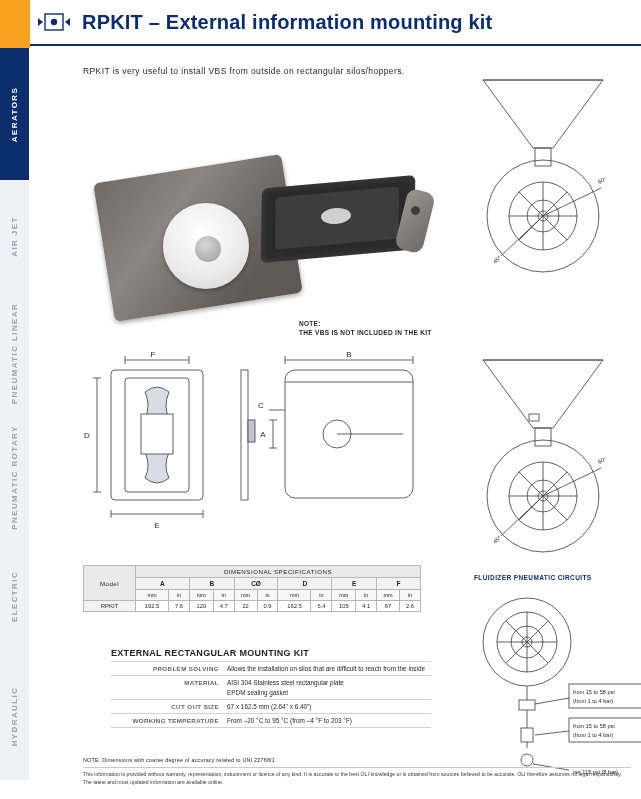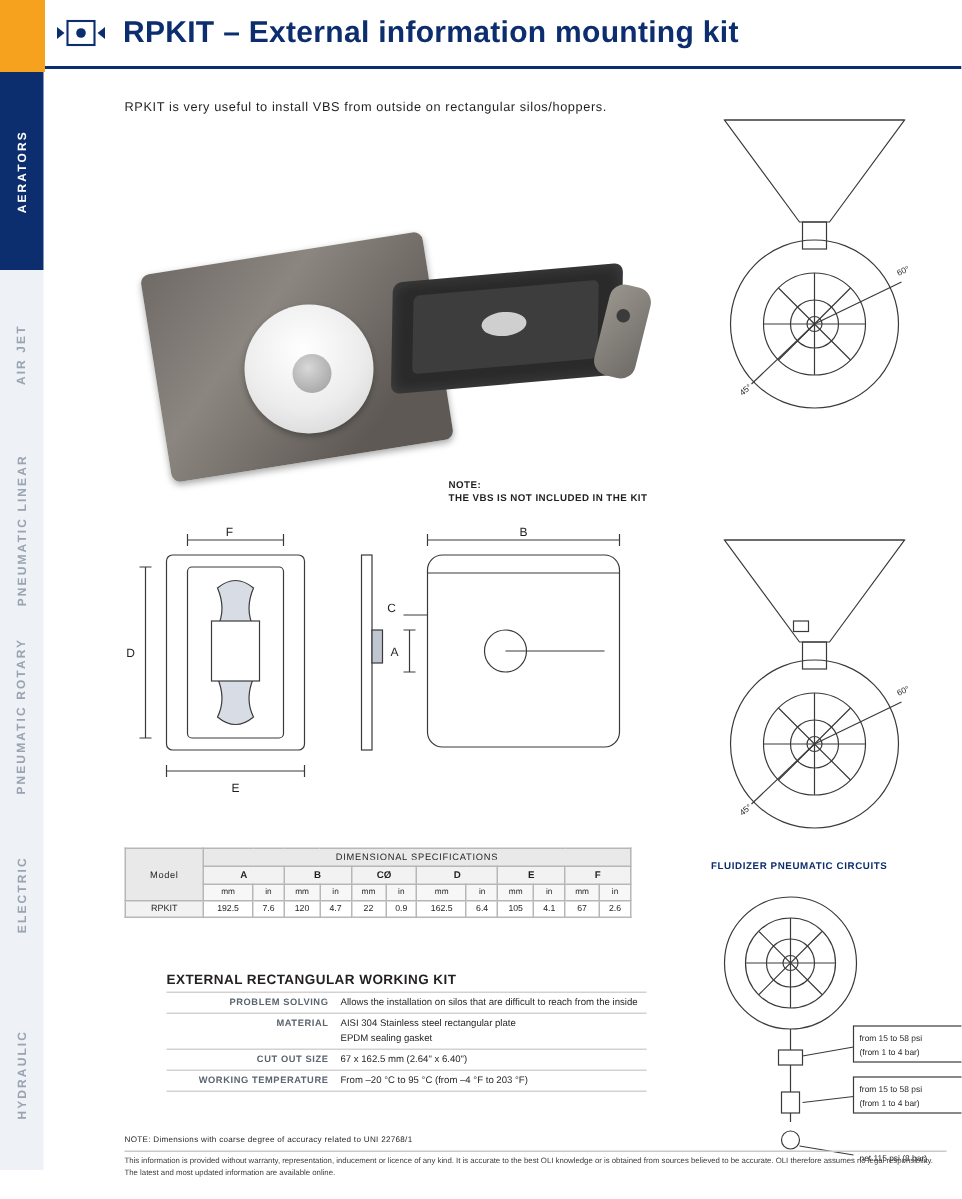--- a/index.html
+++ b/index.html
@@ -369,21 +369,21 @@
           <td class="val">105</td>
           <td class="val">4.1</td>
           <td class="val">67</td>
           <td class="val">2.6</td>
         </tr>
       </tbody>
         </table>
     </div>
 
     <div class="specs">
-      <div class="specs-title">EXTERNAL RECTANGULAR WORKING KIT</div>
+      <div class="specs-title">EXTERNAL RECTANGULAR MOUNTING KIT</div>
 
       <div class="spec-row">
         <div class="spec-label">PROBLEM SOLVING</div>
         <div class="spec-val" style="white-space:pre-line">Allows the installation on silos that are difficult to reach from the inside</div>
       </div>
       <div class="spec-row">
         <div class="spec-label">MATERIAL</div>
         <div class="spec-val" style="white-space:pre-line">AISI 304 Stainless steel rectangular plate
 EPDM sealing gasket</div>
       </div>

